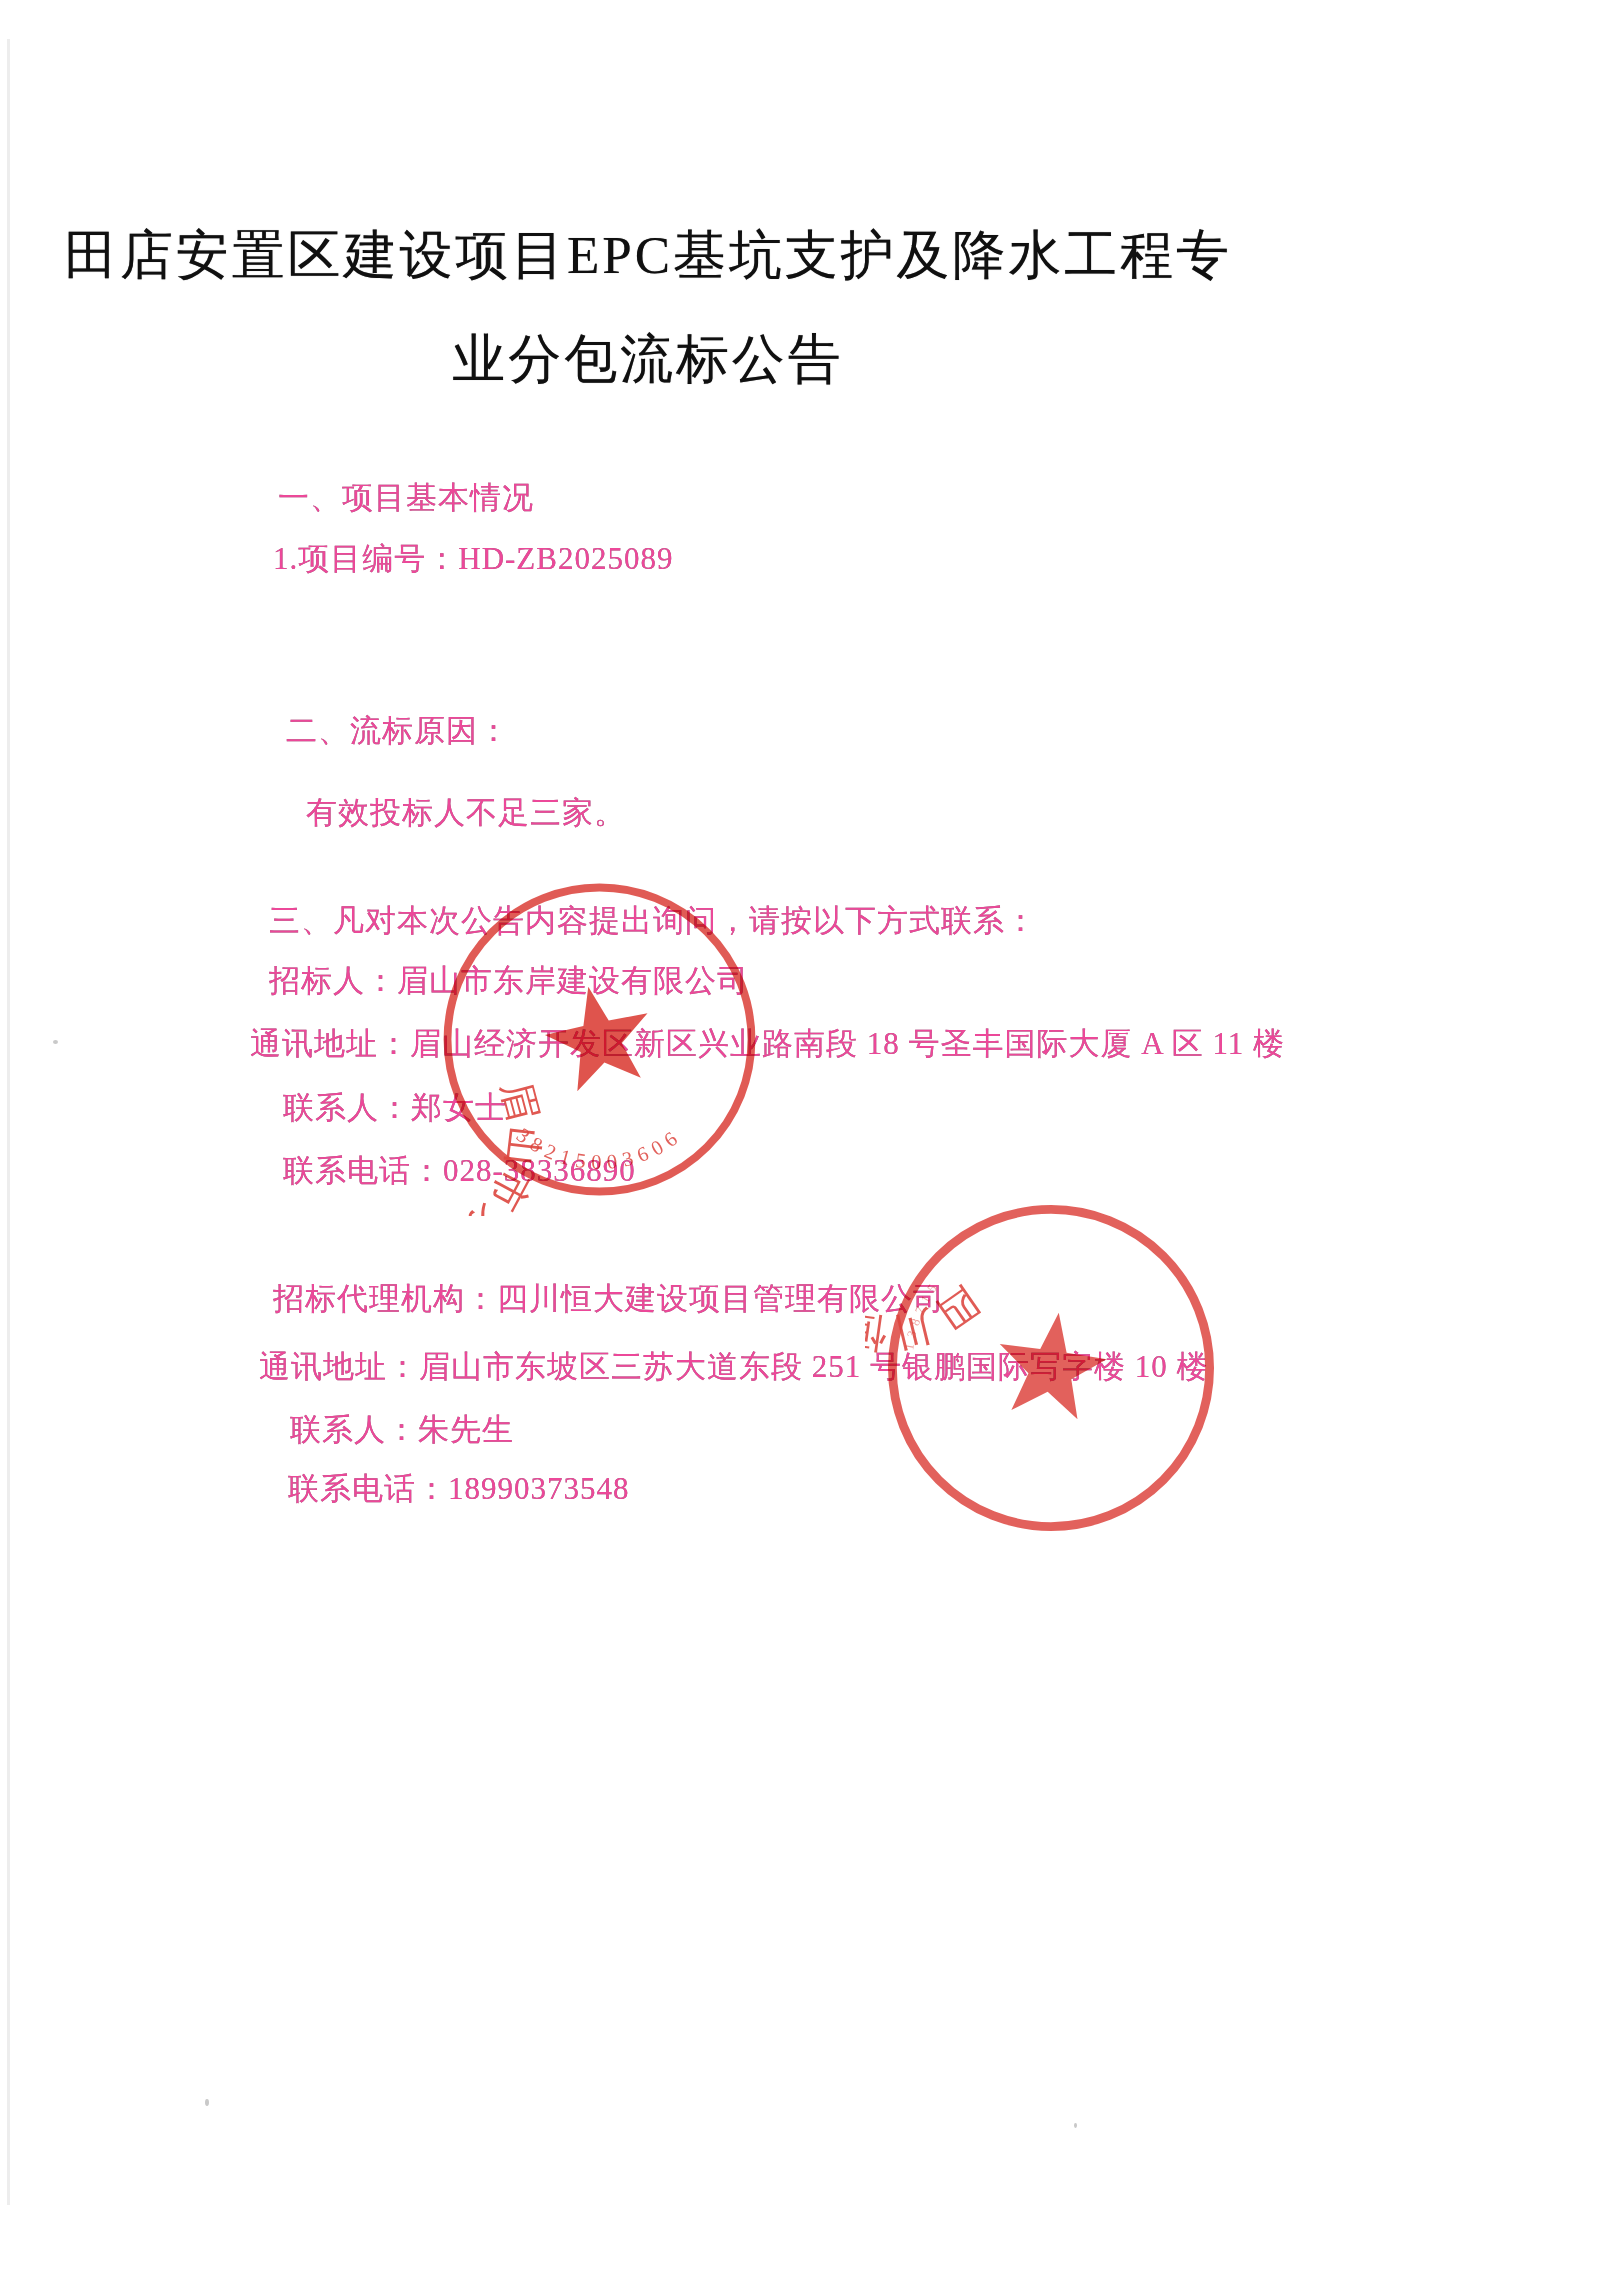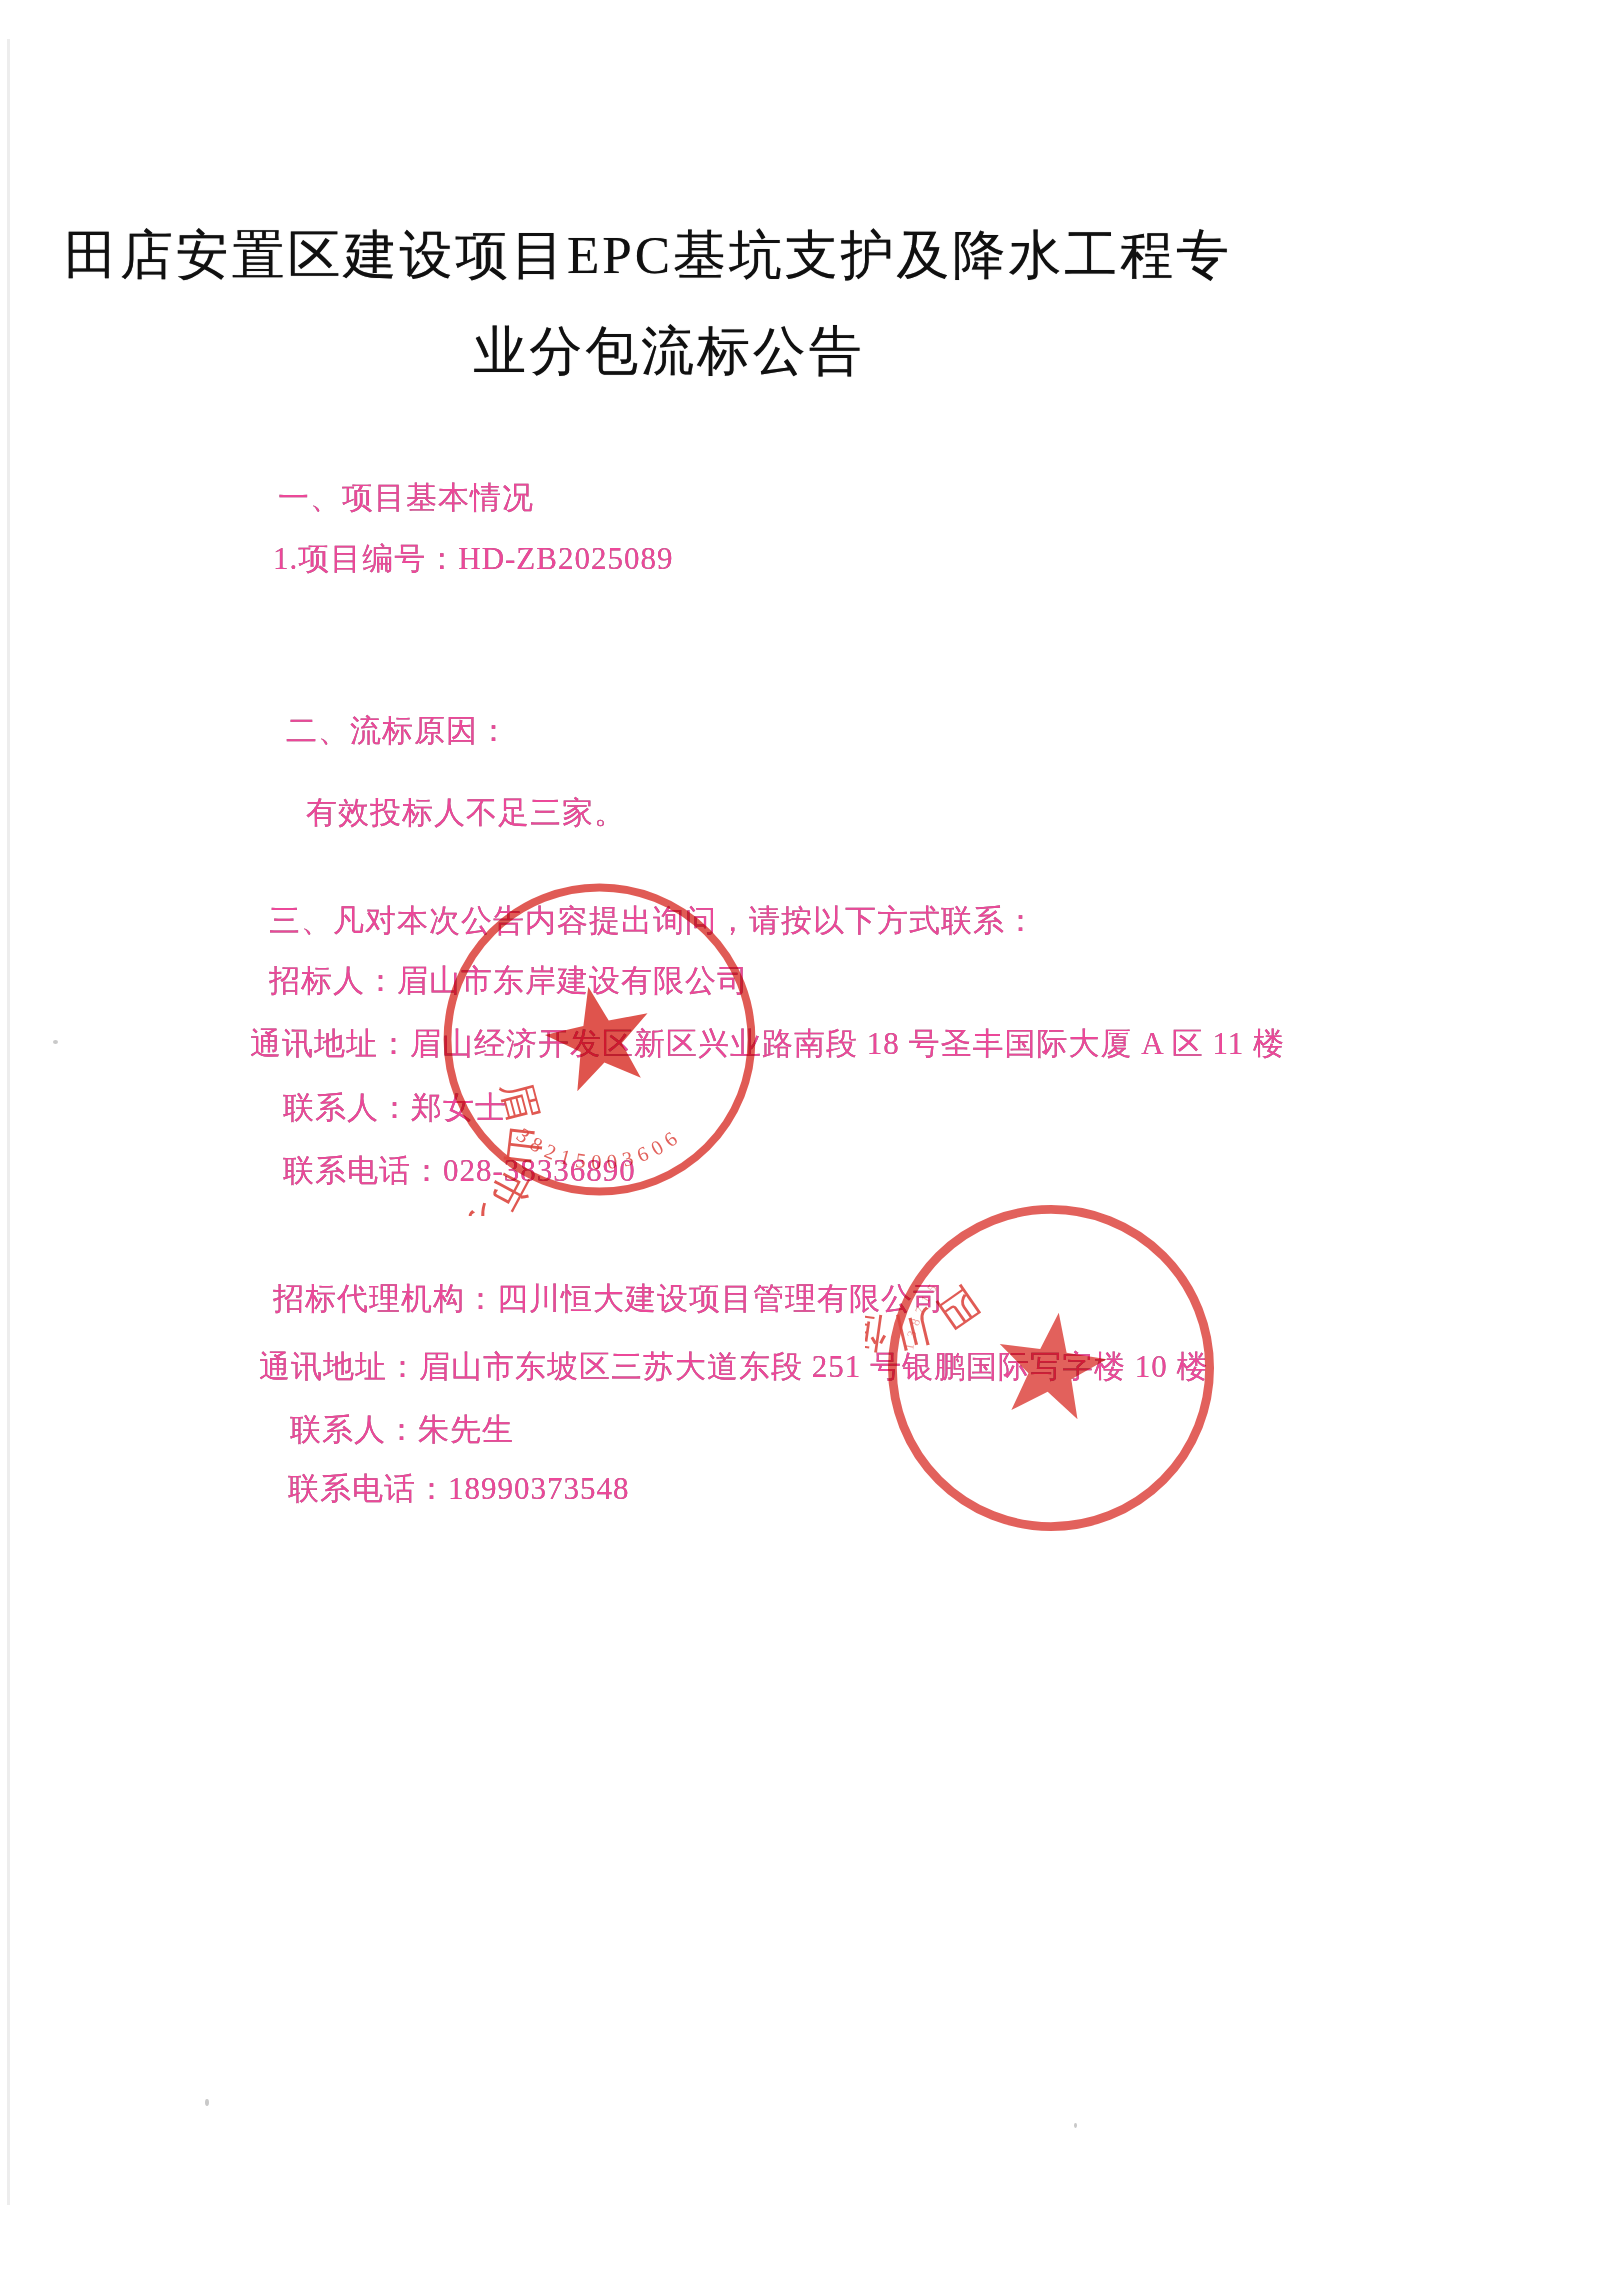--- a/index.html
+++ b/index.html
@@ -49,21 +49,21 @@
 <body>
 
 <div class="page">
 
   <div class="scan-line"></div>
   <div class="speck" style="left:53px;top:1040px;width:4.9px;height:3.9px;"></div>
   <div class="speck" style="left:205px;top:2099px;width:3.9px;height:6.9px;"></div>
   <div class="speck" style="left:1074px;top:2123px;width:2.9px;height:4.9px;"></div>
 
   <div class="title-line" style="top:220px;">田店安置区建设项目EPC基坑支护及降水工程专</div>
-  <div class="title-line" style="top:316px;padding-left:21px;">业分包流标公告</div>
+  <div class="title-line" style="top:324px;">业分包流标公告</div>
 
   <div class="line" style="left:278px;top:477px;">一、项目基本情况</div>
   <div class="line" style="left:273px;top:538px;">1.项目编号：HD-ZB2025089</div>
 
   <div class="line" style="left:286px;top:710px;">二、流标原因：</div>
   <div class="line" style="left:306px;top:792px;">有效投标人不足三家。</div>
 
   <div class="line" style="left:269px;top:960px;">招标人：眉山市东岸建设有限公司</div>
   <div class="line" style="left:269px;top:900px;">三、凡对本次公告内容提出询问，请按以下方式联系：</div>
   <div class="line" style="left:250px;top:1023px;">通讯地址：眉山经济开发区新区兴业路南段 18 号圣丰国际大厦 A 区 11 楼</div>

